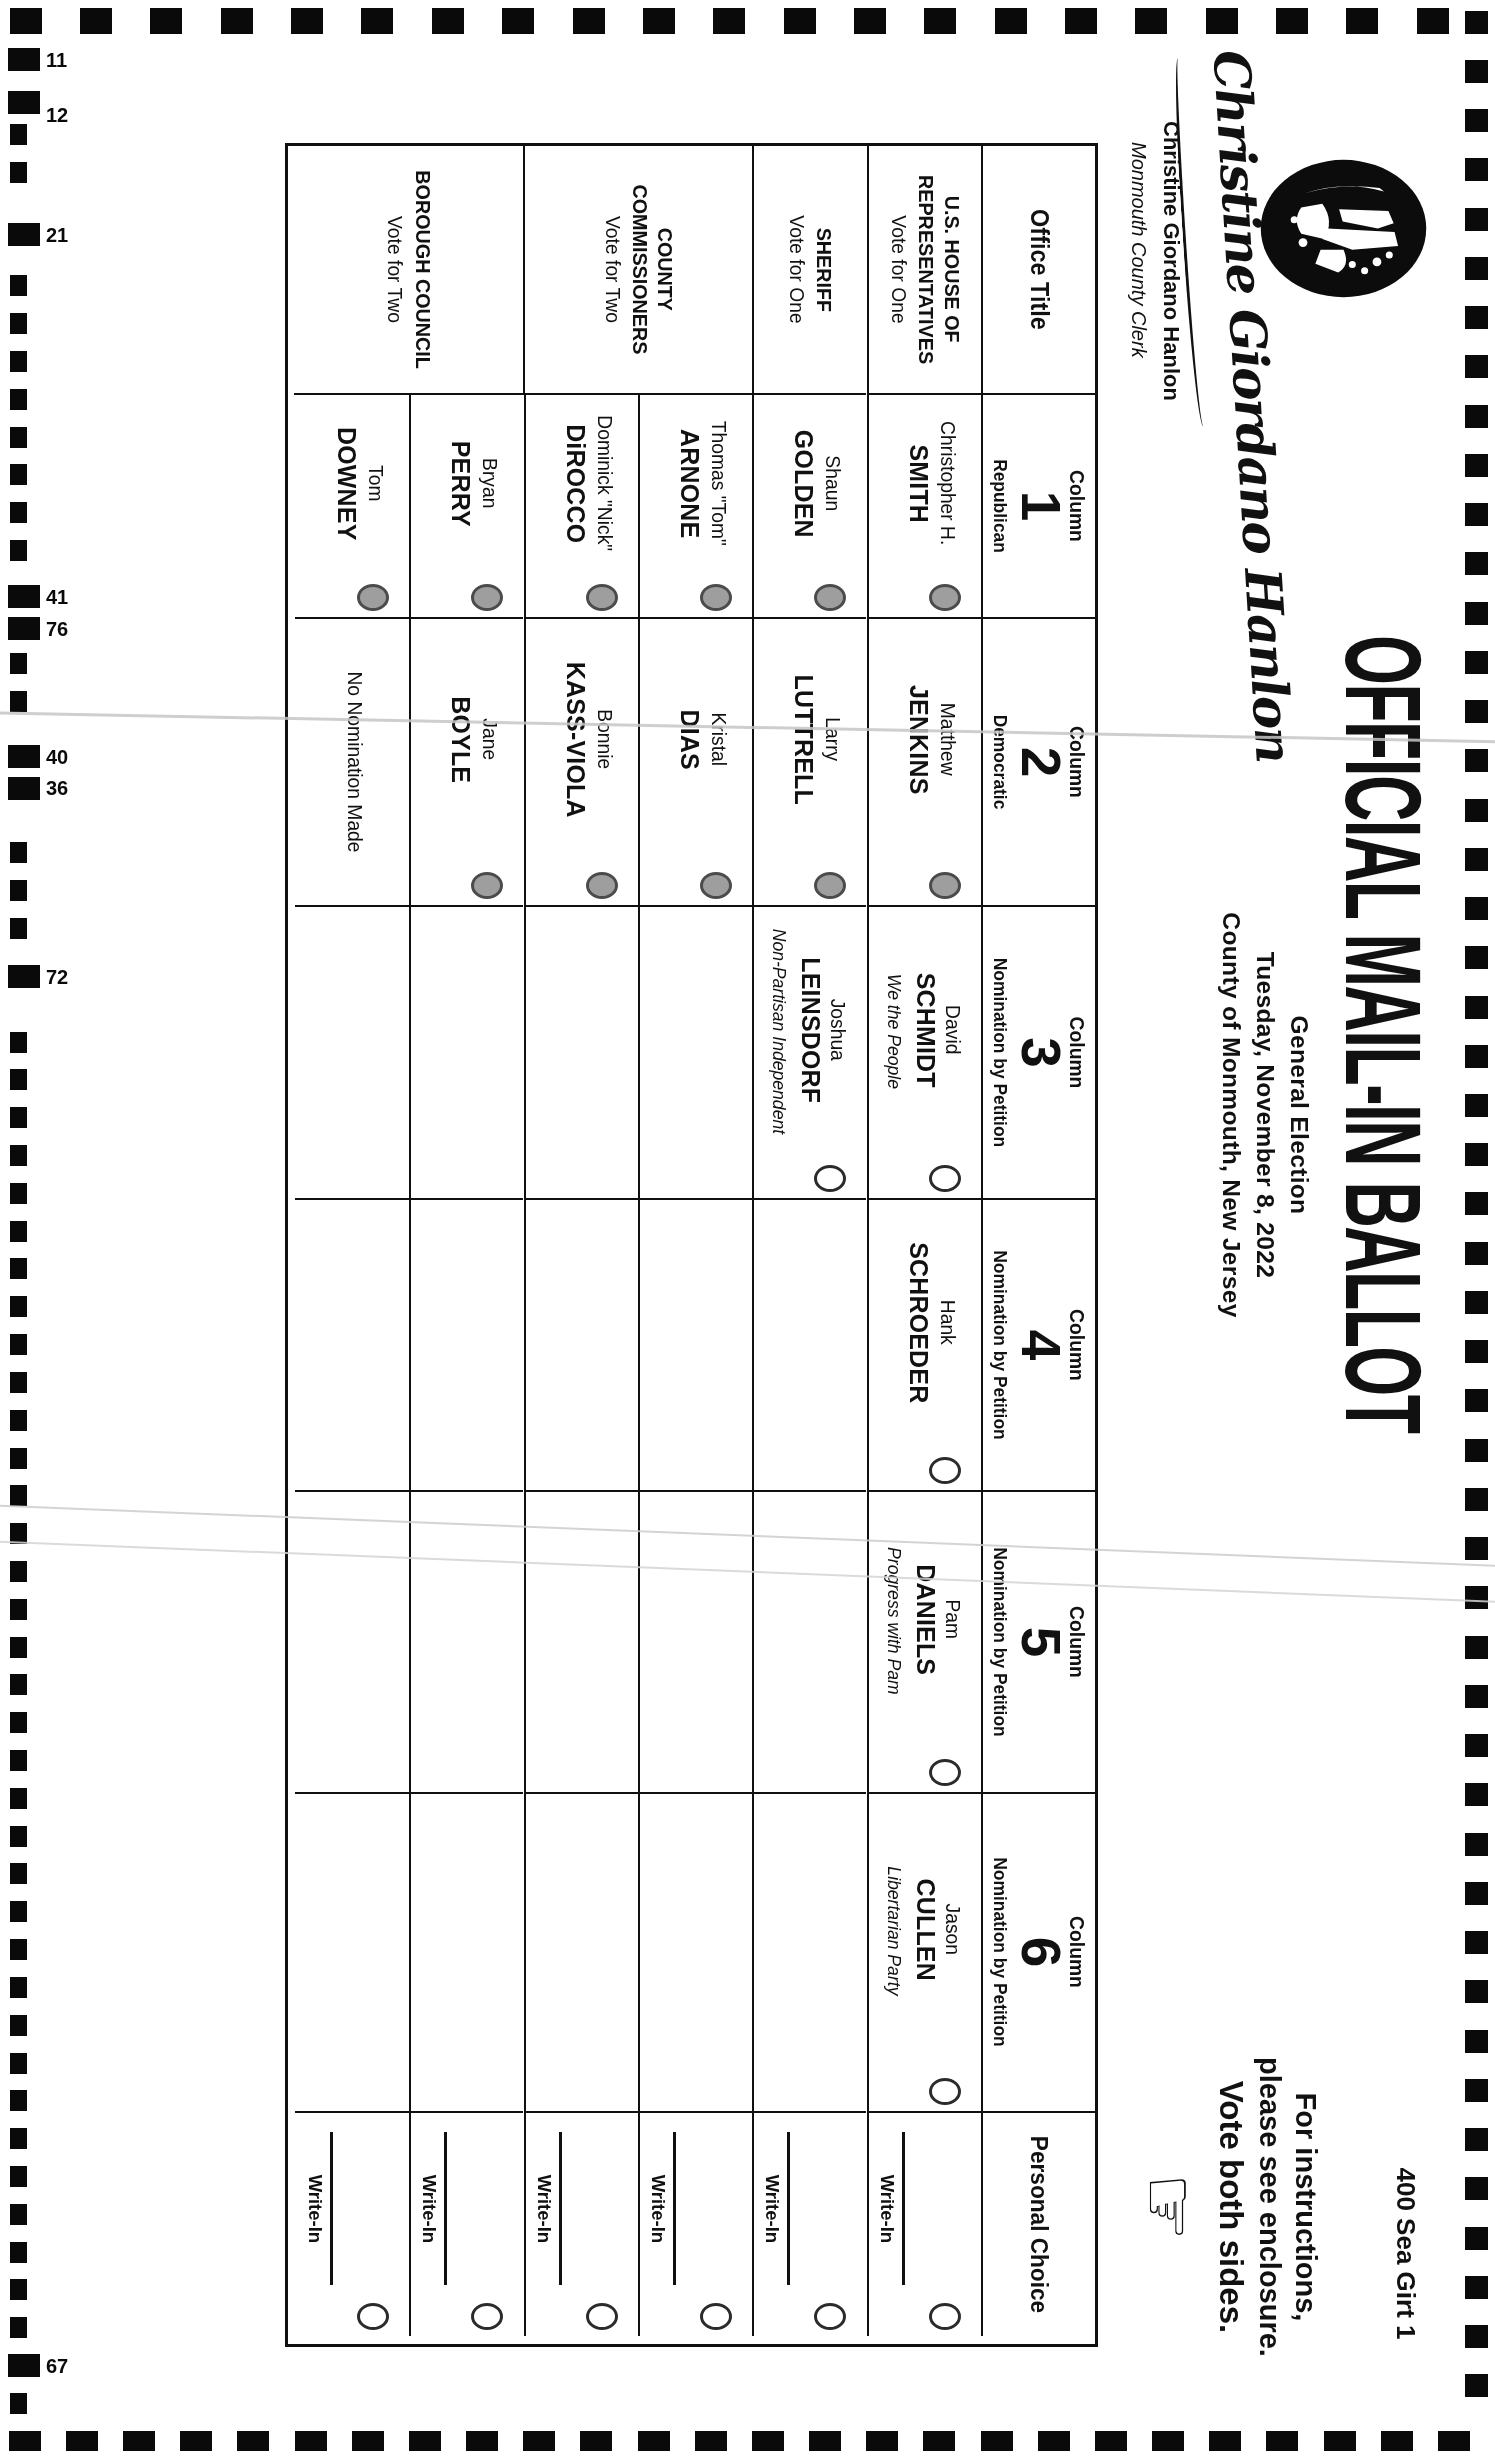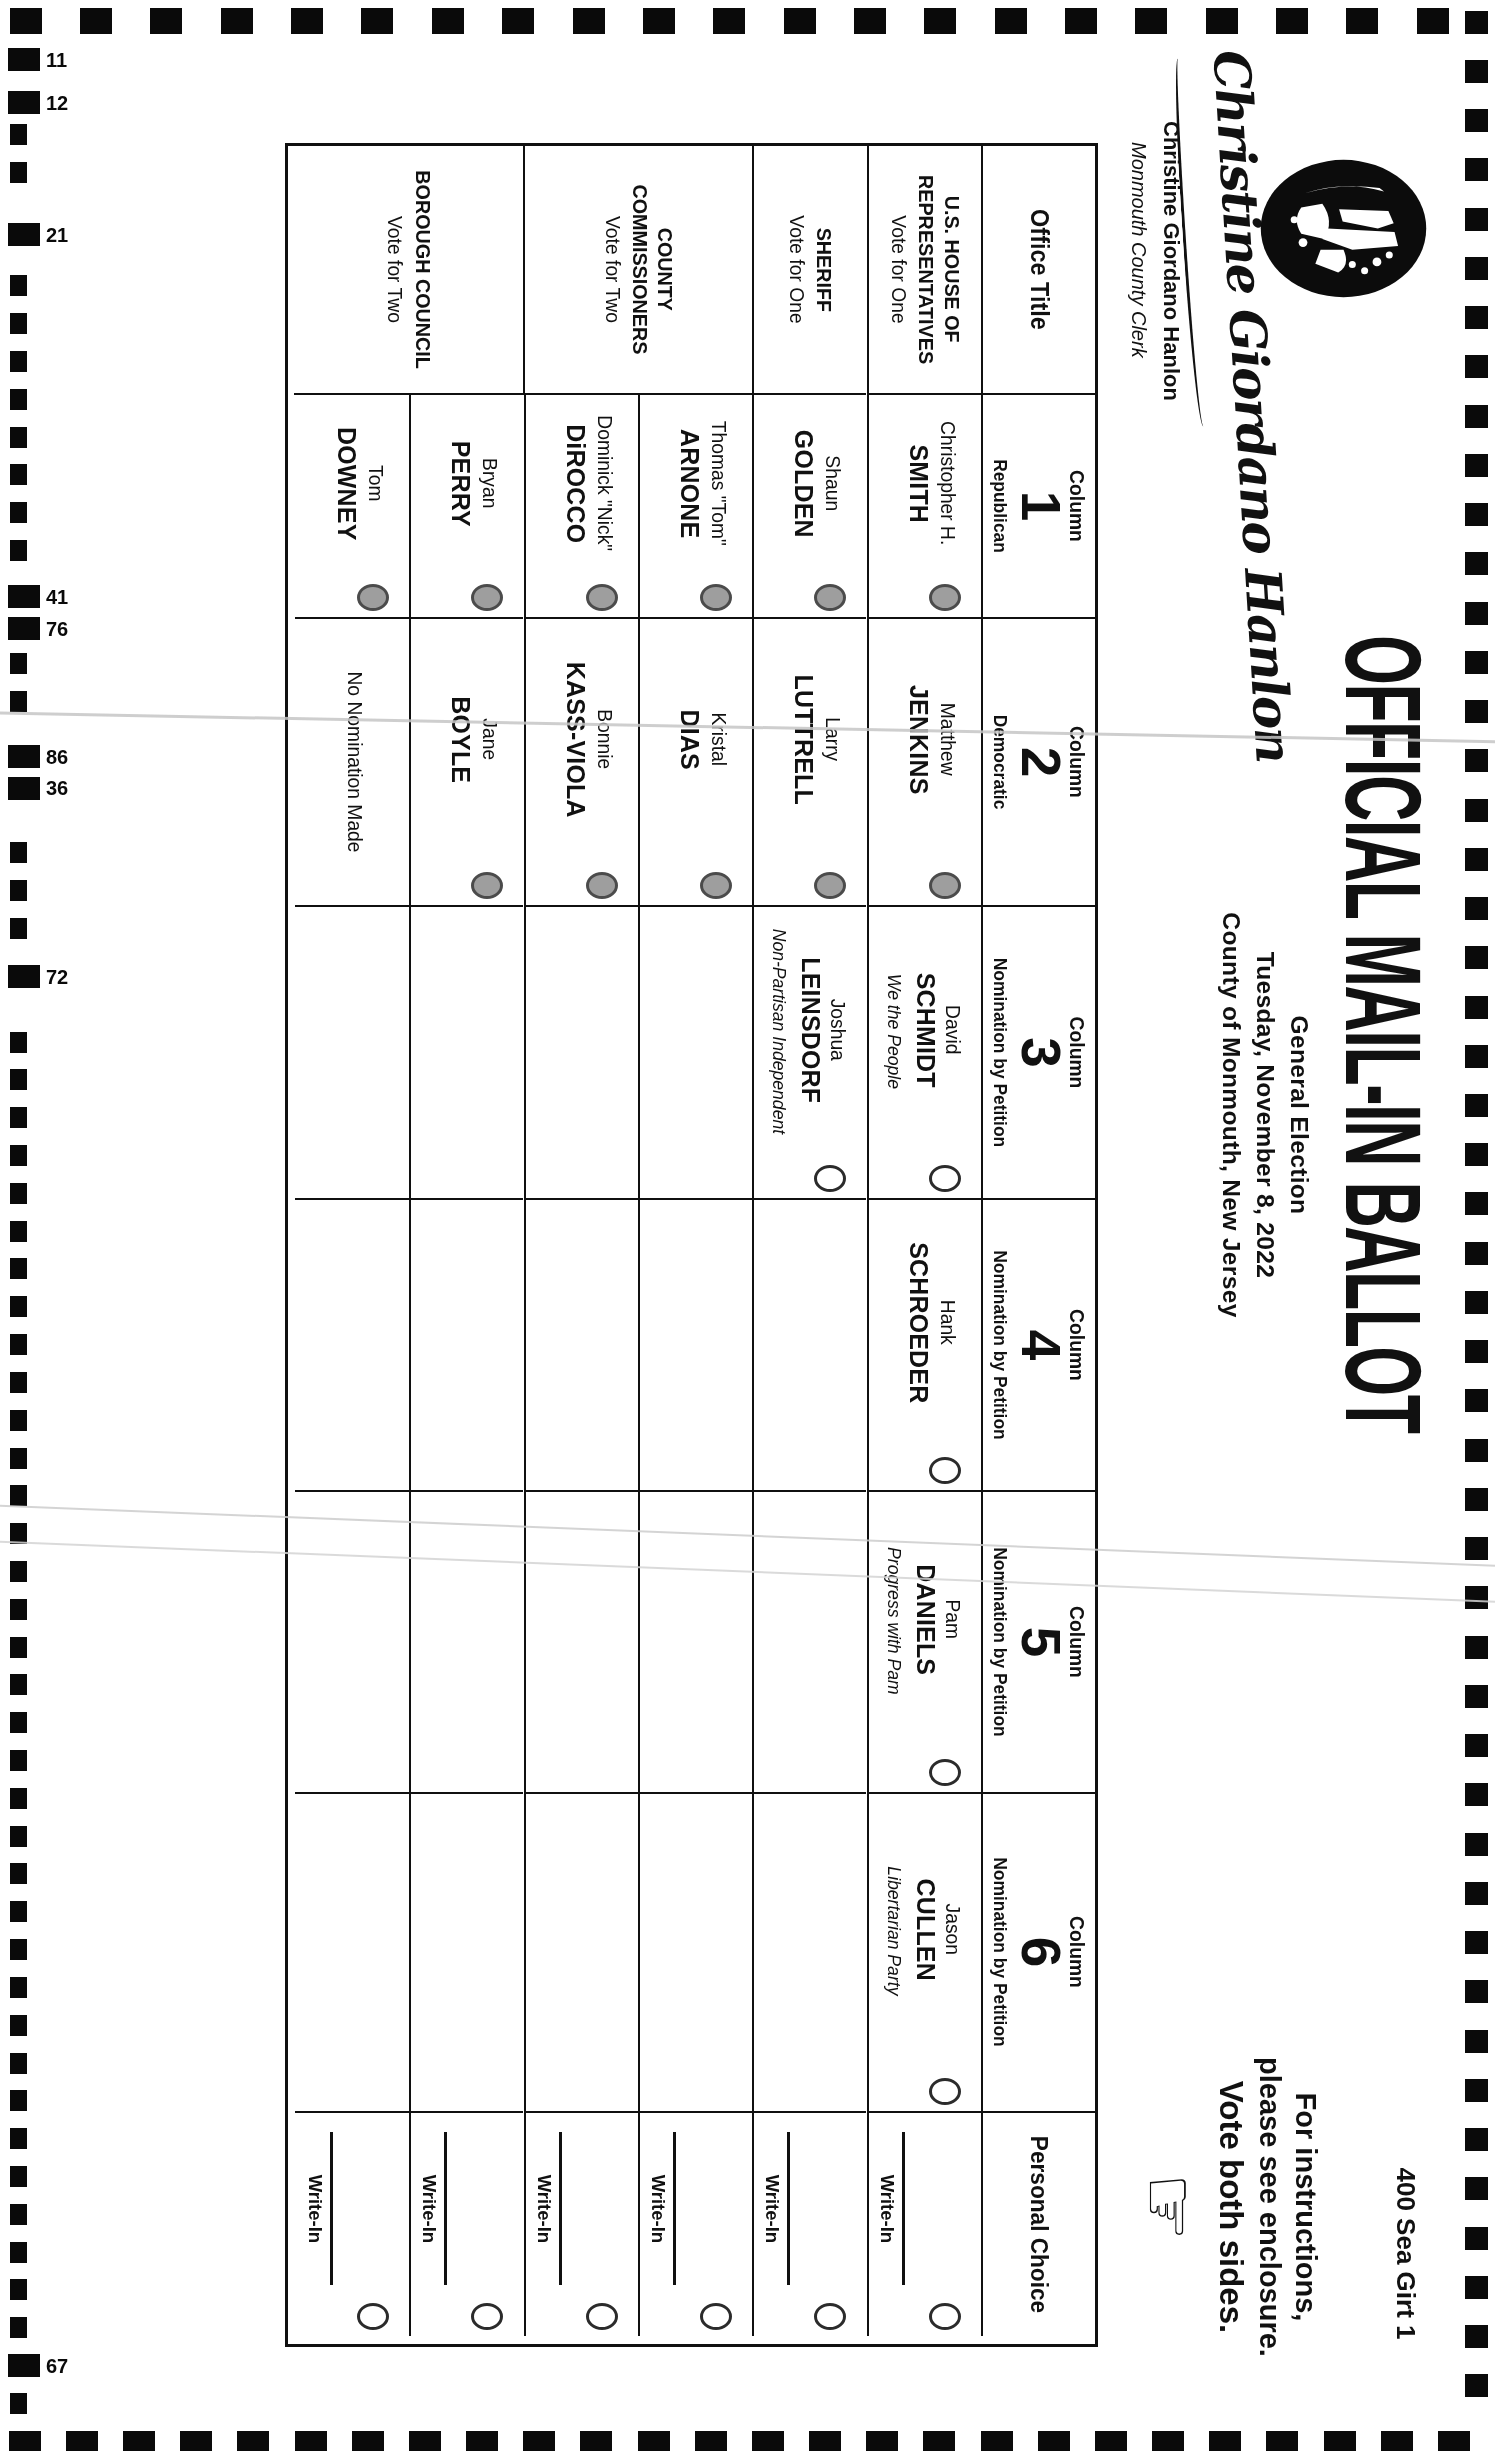--- a/index.html
+++ b/index.html
@@ -450,29 +450,29 @@
     <div class="mk" style="left: 9.7px; top: 2128px; width: 17.6px; height: 21px;"></div>
     <div class="mk" style="left: 9.7px; top: 2166px; width: 17.6px; height: 21px;"></div>
     <div class="mk" style="left: 9.7px; top: 2204px; width: 17.6px; height: 21px;"></div>
     <div class="mk" style="left: 9.7px; top: 2242px; width: 17.6px; height: 21px;"></div>
     <div class="mk" style="left: 9.7px; top: 2279px; width: 17.6px; height: 21px;"></div>
     <div class="mk" style="left: 9.7px; top: 2317px; width: 17.6px; height: 21px;"></div>
     <div class="mk" style="left: 9.7px; top: 2393px; width: 17.6px; height: 21px;"></div>
     <div class="mk" style="left: 8px; top: 48px; width: 32px; height: 23px;"></div>
     <div class="mklabel" style="left: 46px; top: 49px;">11</div>
     <div class="mk" style="left: 8px; top: 91px; width: 32px; height: 23px;"></div>
-    <div class="mklabel" style="left: 46px; top: 92px;">12</div>
+    <div class="mklabel" style="left: 46px; top: 104px;">12</div>
     <div class="mk" style="left: 8px; top: 223px; width: 32px; height: 23px;"></div>
     <div class="mklabel" style="left: 46px; top: 224px;">21</div>
     <div class="mk" style="left: 8px; top: 585px; width: 32px; height: 23px;"></div>
     <div class="mklabel" style="left: 46px; top: 586px;">41</div>
     <div class="mk" style="left: 8px; top: 617px; width: 32px; height: 23px;"></div>
     <div class="mklabel" style="left: 46px; top: 618px;">76</div>
     <div class="mk" style="left: 8px; top: 745px; width: 32px; height: 23px;"></div>
-    <div class="mklabel" style="left: 46px; top: 746px;">86</div>
+    <div class="mklabel" style="left: 46px; top: 746px;">40</div>
     <div class="mk" style="left: 8px; top: 777px; width: 32px; height: 23px;"></div>
     <div class="mklabel" style="left: 46px; top: 777px;">36</div>
     <div class="mk" style="left: 8px; top: 965px; width: 32px; height: 23px;"></div>
     <div class="mklabel" style="left: 46px; top: 966px;">72</div>
     <div class="mk" style="left: 8px; top: 2354px; width: 32px; height: 23px;"></div>
     <div class="mklabel" style="left: 46px; top: 2355px;">67</div>
     <div class="streak" style="top: 726px; height: 2.6px; background: rgb(198, 198, 198); transform: rotate(1.1deg); opacity: 0.85;"></div>
     <div class="streak" style="top: 1535px; height: 1.8px; background: rgb(204, 204, 204); transform: rotate(2.3deg); opacity: 0.85;"></div>
     <div class="streak" style="top: 1571px; height: 1.8px; background: rgb(212, 212, 212); transform: rotate(2.3deg); opacity: 0.85;"></div>
   </div>

